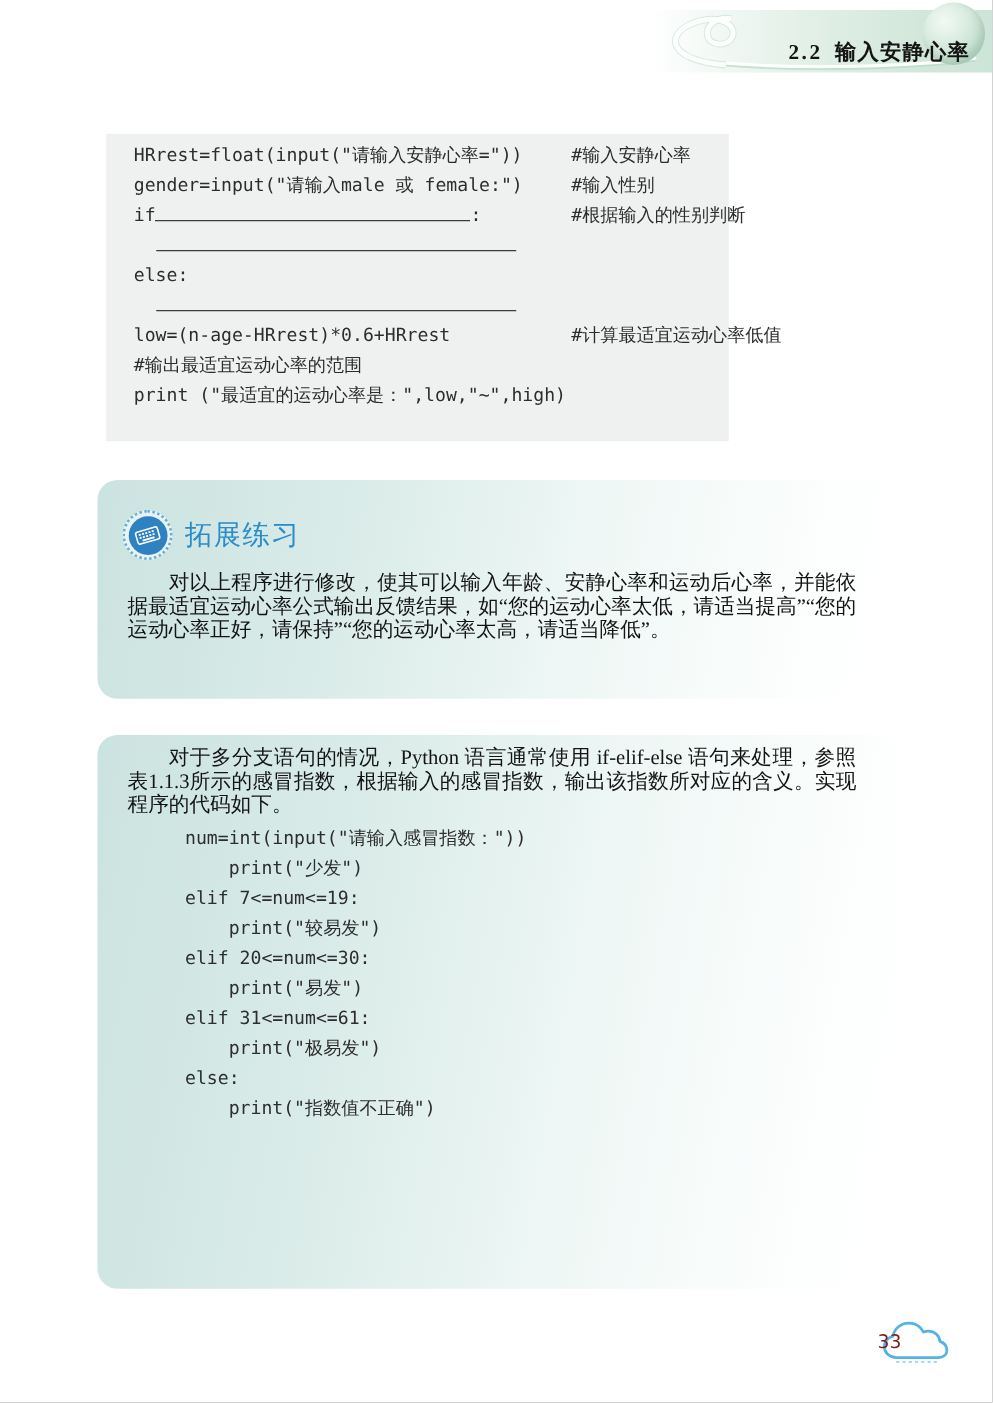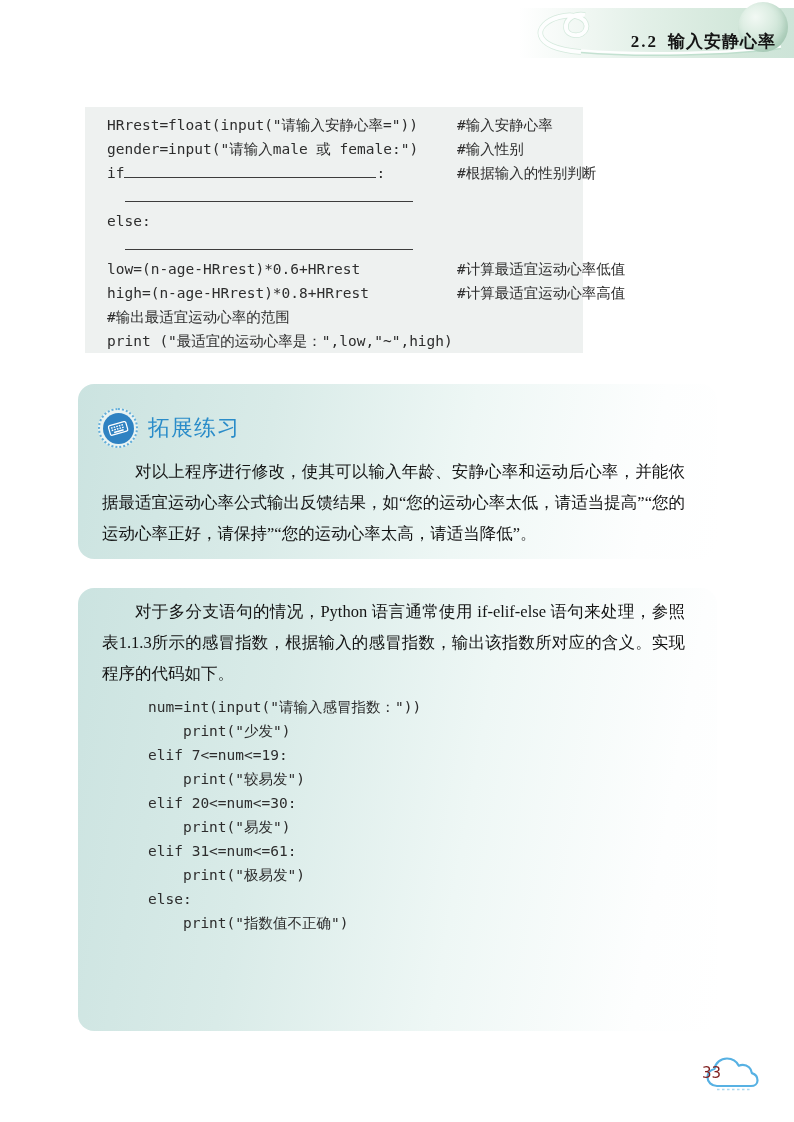--- a/index.html
+++ b/index.html
@@ -64,21 +64,21 @@
     width:31px;height:31px;border-radius:50%;background:#2f82c2;
     display:flex;align-items:center;justify-content:center;
   }
   .panel-title{
     margin:0 0 0 10px;
     font-family:"Liberation Sans","DejaVu Sans",sans-serif;
     font-weight:normal;font-size:22px;color:#2a8cc9;letter-spacing:1px;
   }
   .panel-body{
     margin:8px 32px 0 24px;
-    font-size:16.5px;line-height:31px;
+    font-size:16.5px;line-height:19px;
     text-align:justify;text-indent:2em;color:#141414;
   }
   .panel-code{
     margin:6px 0 0 70px;
     font-family:"DejaVu Sans Mono","Liberation Mono",monospace;
     font-size:14.5px;line-height:24px;color:#2d2d2d;
     white-space:pre;
   }
 
   
@@ -109,21 +109,20 @@
   </div>
 
   <div class="code-box" id="codeBox1">
       <div class="code-row"><span>HRrest=float(input("请输入安静心率="))</span><span class="code-comment">#输入安静心率</span></div>
       <div class="code-row"><span>gender=input("请输入male 或 female:")</span><span class="code-comment">#输入性别</span></div>
       <div class="code-row"><span>if</span><span class="fill-line"></span><span>:</span><span class="code-comment">#根据输入的性别判断</span></div>
       <div class="code-row"><span class="solo-line"></span></div>
       <div class="code-row"><span>else:</span></div>
       <div class="code-row"><span class="solo-line"></span></div>
       <div class="code-row"><span>low=(n-age-HRrest)*0.6+HRrest</span><span class="code-comment">#计算最适宜运动心率低值</span></div>
-      <div class="code-row"><span>high=(n-age-HRrest)*0.8+HRrest</span><span class="code-comment">#计算最适宜运动心率高值</span></div>
       <div class="code-row"><span>#输出最适宜运动心率的范围</span></div>
       <div class="code-row"><span>print ("最适宜的运动心率是：",low,"~",high)</span></div>
     </div>
 
   <section class="panel panel-practice">
     <div class="panel-head">
       <span class="badge-ring">
         <span class="badge-core">
           <svg width="22" height="18" viewBox="0 0 24 20">
             <g transform="rotate(-16 12 10)" fill="none" stroke="#ffffff" stroke-width="1.4">

